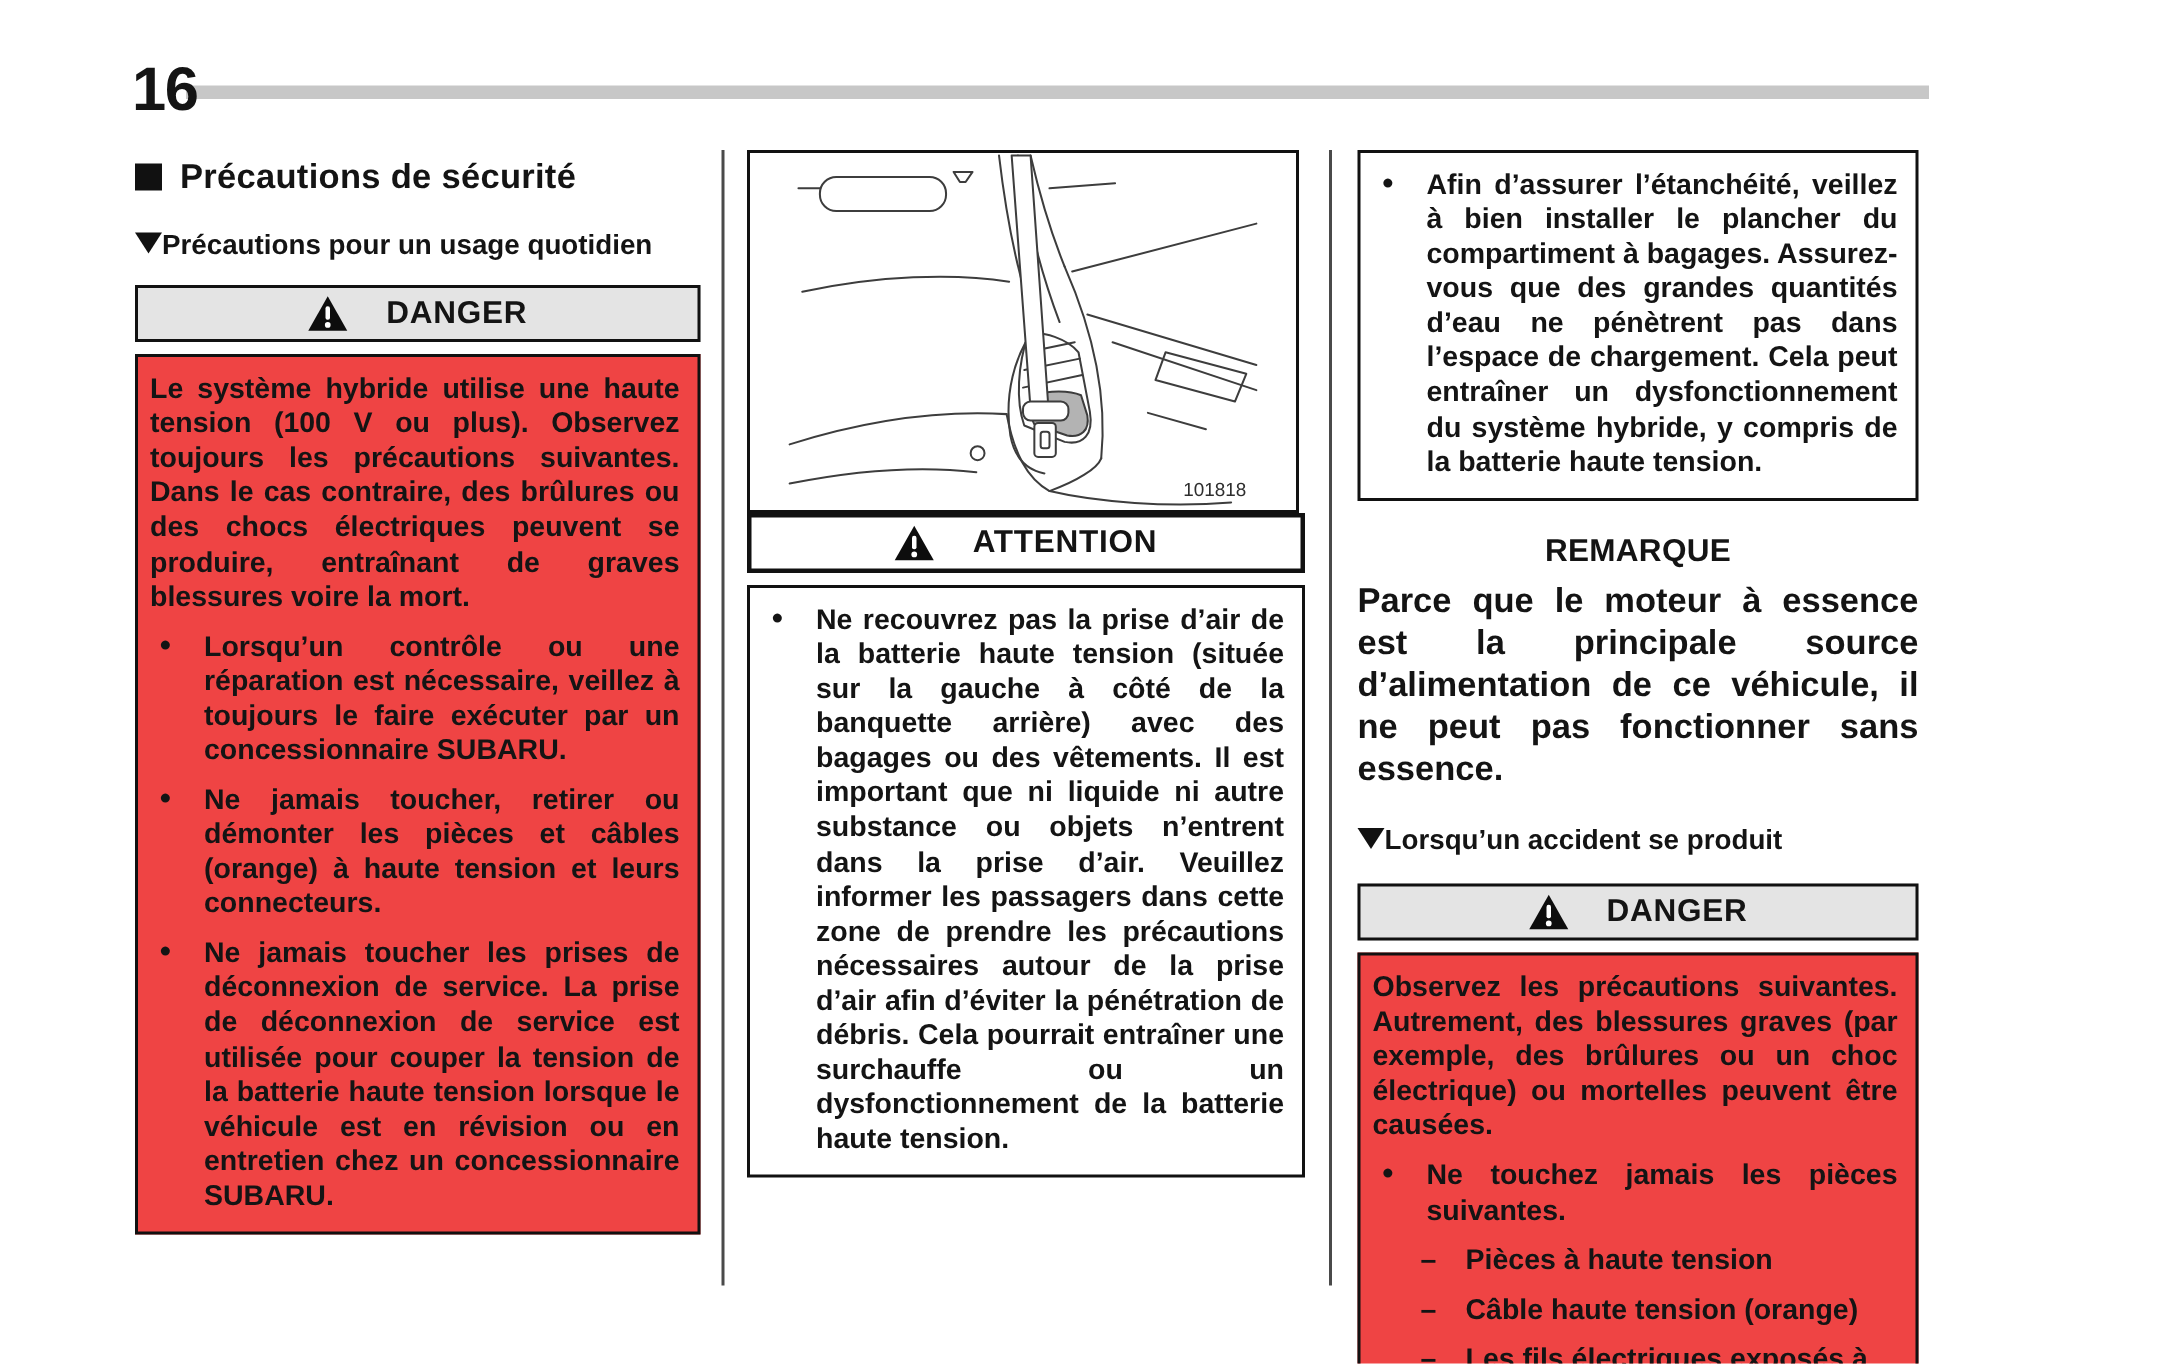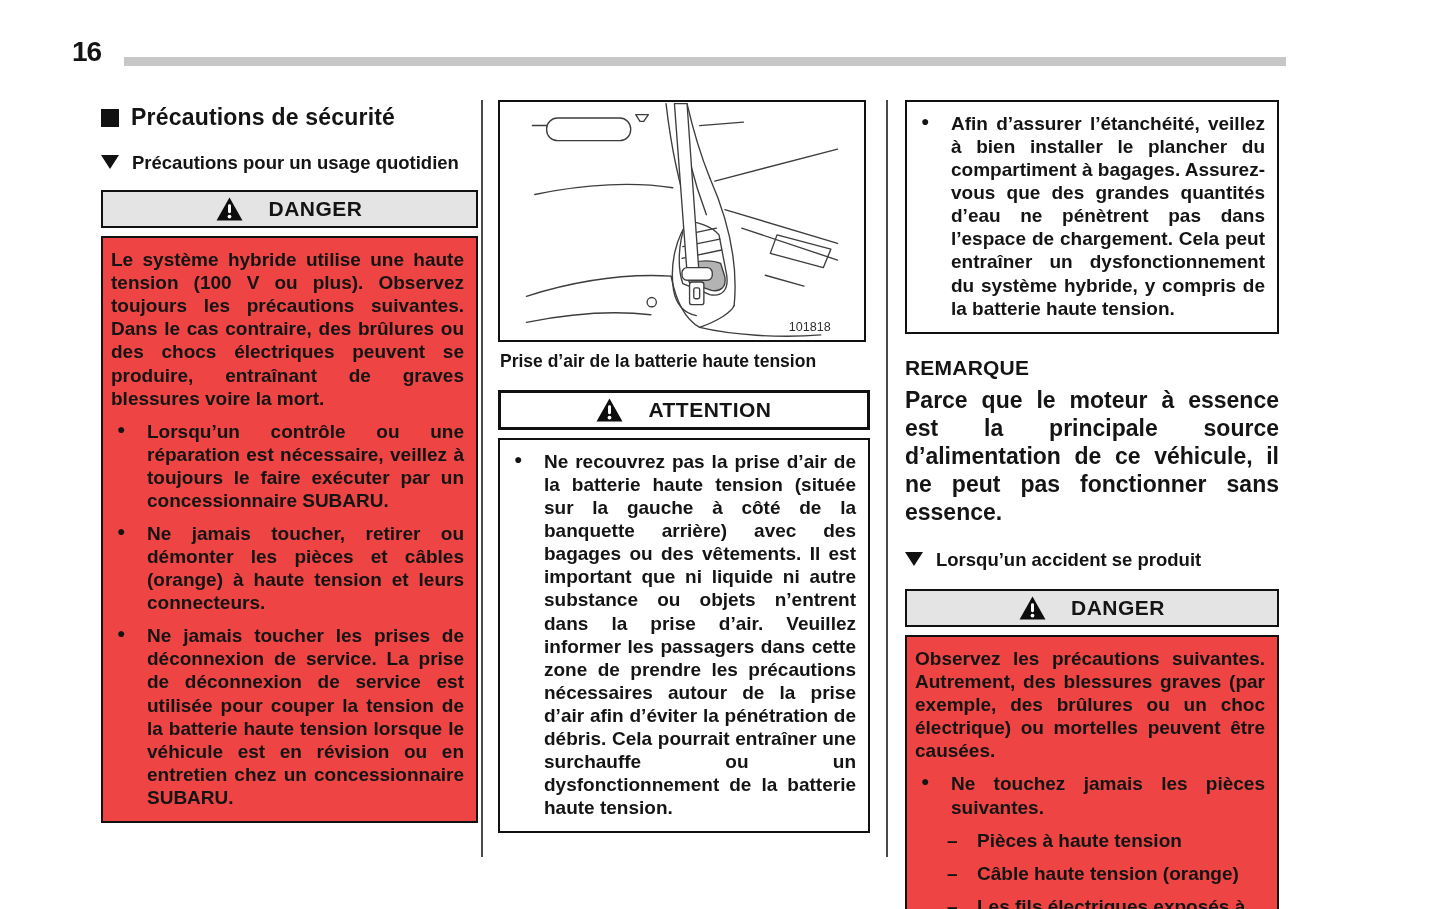--- a/index.html
+++ b/index.html
@@ -3,44 +3,44 @@
 <meta charset="utf-8">
 <style>
   html,body{margin:0;padding:0;}
   body{
     width:1445px;height:909px;position:relative;background:#ffffff;
     font-family:"Liberation Sans",sans-serif;color:#141414;
     -webkit-font-smoothing:antialiased;overflow:hidden;
   }
   
   .page-num{
-    position:absolute;left:72px;top:36px;font-size:28px;font-weight:bold;
+    position:absolute;left:88px;top:36px;font-size:41px;font-weight:bold;
     letter-spacing:-1px;z-index:2;
   }
   .head-rule{
     position:absolute;left:124px;top:57px;width:1162px;height:9px;
     background:#c7c7c7;z-index:1;
   }
   
   .col{position:absolute;top:100px;}
-  .col1{left:90px;width:377px;margin-left:11px;}
+  .col1{left:90px;width:377px;}
   .col2{left:498px;width:372px;}
   .col3{left:905px;width:374px;}
   .vsep{position:absolute;top:100px;width:2px;height:757px;background:#4a4a4a;}
   .vsep1{left:481px;}
   .vsep2{left:886px;}
 
   
   .h-main{display:flex;align-items:center;gap:12px;margin:4px 0 20px 0;
           font-size:23px;font-weight:bold;letter-spacing:.2px;}
   .sq-marker{width:18px;height:18px;background:#111;flex:0 0 auto;}
-  .h-sub{display:flex;gap:13px;margin:0 0 16px 0;font-size:18.5px;font-weight:bold;line-height:1.25;}
+  .h-sub{display:flex;gap:0;margin:0 0 16px 0;font-size:18.5px;font-weight:bold;line-height:1.25;}
   .tri-marker{width:0;height:0;border-left:9px solid transparent;border-right:9px solid transparent;
               border-top:14px solid #111;flex:0 0 auto;margin-top:4px;}
-  .note-head{font-size:21px;font-weight:bold;margin:22px 0 6px 0;letter-spacing:.2px;}
+  .note-head{font-size:21px;font-weight:bold;margin:22px 0 6px 0;letter-spacing:.2px;text-align:center;}
 
   
   .warn-head{
     border:2px solid #111;height:34px;display:flex;align-items:center;justify-content:center;
     gap:25px;font-size:21px;font-weight:bold;letter-spacing:.5px;margin-bottom:8px;
   }
   .warn-head.gray{background:#e4e4e4;}
   .warn-head.white{background:#ffffff;border-width:3px;}
   .warn-icon{width:27px;height:24px;flex:0 0 auto;}
   .warn-body{
@@ -149,21 +149,20 @@
         <path d="M0 231 C60 212 120 204 172 207"></path>
         <path d="M0 262 C55 251 105 248 148 253"></path>
         <circle cx="149" cy="238" r="5.5"></circle>
         <path d="M172 207 C178 238 188 258 206 268 C228 260 244 250 247 242"></path>
         <path d="M206 268 C244 277 300 281 350 277"></path>
       </g>
       <text x="312" y="272" font-size="15" font-family="Liberation Sans, sans-serif" fill="#2e2e2e">101818</text>
     </svg>
   </div>
 
-  <div class="fig-caption">Prise d’air de la batterie haute tension</div>
 
   <div class="warn-head white">
     <svg class="warn-icon" viewBox="0 0 27 24">
       <path d="M13.5 0.5 L26.5 23.5 H0.5 Z" fill="#0d0d0d"></path>
       <rect x="12" y="7.2" width="3" height="9" rx="1.4" fill="#ffffff"></rect>
       <circle cx="13.5" cy="19.6" r="1.9" fill="#ffffff"></circle>
     </svg>
     <span>ATTENTION</span>
   </div>
 

